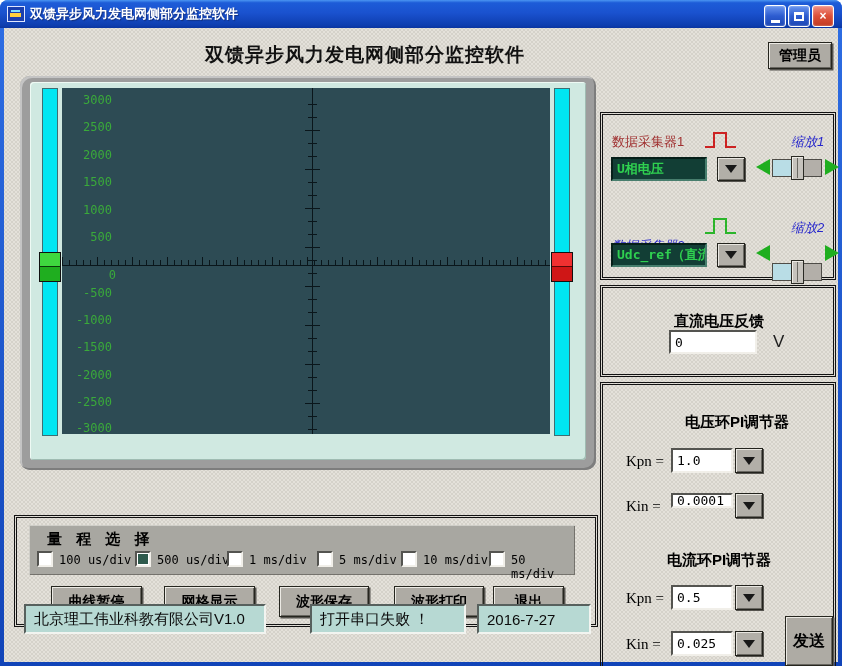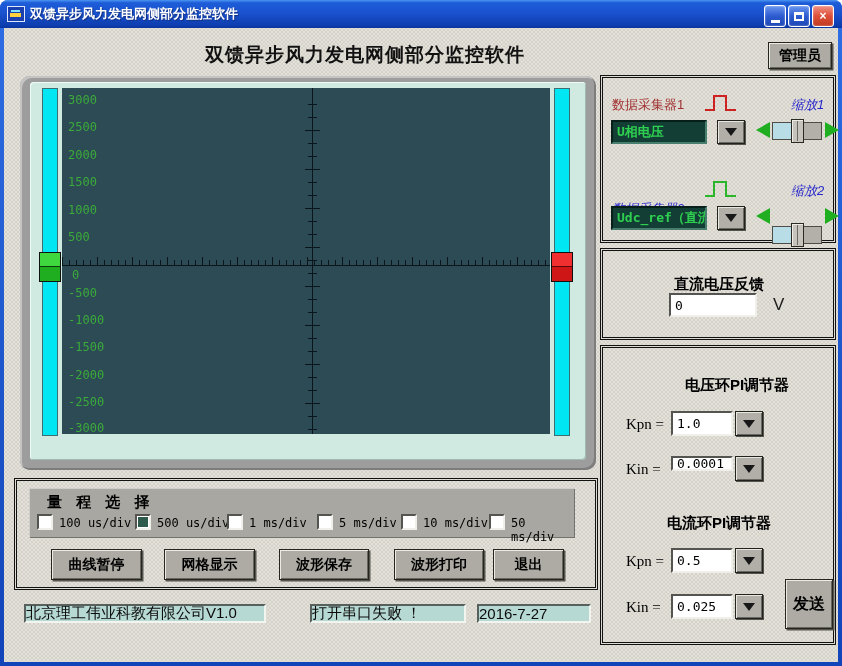--- a/index.html
+++ b/index.html
@@ -60,57 +60,57 @@
   #left-track { left:12px; }
   #right-track { left:524px; }
   .vthumb { position:absolute; left:-4px; width:22px; height:30px; border:1px solid #111; }
   .vthumb::after { content:""; position:absolute; left:0; right:0; top:13px; height:1px; background:#0a3a0a; }
   #left-thumb { top:163px; background:linear-gradient(180deg,#3fd83f 0 14px,#1fae1f 14px); }
   #right-thumb { top:163px; background:linear-gradient(180deg,#f03030 0 14px,#cf1616 14px); }
   #right-thumb::after { background:#5a0808; }
 
   #plot { position:absolute; left:32px; top:6px; width:488px; height:346px; background:#2d4b54; }
   .ylab { position:absolute; left:6px; width:44px; font-family:"DejaVu Sans Mono", monospace;
-    font-size:12px; color:#3aaa3a; }
+    font-size:12px; color:#3aaa3a;text-align:right; }
   #h-axis { position:absolute; left:0; top:169px; width:488px; height:9px;
     border-bottom:1px solid #0a161b;
     background-image:
       repeating-linear-gradient(90deg, #0a161b 0 1px, transparent 1px 7px),
       repeating-linear-gradient(90deg, #0a161b 0 1px, transparent 1px 35px);
     background-size:100% 5px, 100% 9px;
     background-position:left bottom, left bottom;
     background-repeat:no-repeat; }
   #v-axis { position:absolute; left:243px; top:0; width:15px; height:346px;
     background-image:
       repeating-linear-gradient(0deg, #0a161b 0 1px, transparent 1px 13px),
       repeating-linear-gradient(0deg, #0a161b 0 1px, transparent 1px 39px);
     background-size:9px 100%, 15px 100%;
     background-position:3px 9px, 0 9px;
     background-repeat:no-repeat; }
   #v-axis::after { content:""; position:absolute; left:7px; top:0; bottom:0; width:1px; background:#0a161b; }
 
   
-  .group { border:1px solid #121212; outline:1px solid #121212; outline-offset:-3px; }
+  .group { border:1px solid #121212; outline:1px solid #121212; outline-offset:-3px;margin-top:37px; }
 
   
   #range-group { left:10px; top:450px; width:584px; height:112px; }
   #range-panel { position:absolute; left:14px; top:9px; width:546px; height:50px; background:#a8a7a1;
     box-shadow:inset 1px 1px 0 #cfcec8, inset -1px -1px 0 #74726c; }
   #range-title { position:absolute; left:18px; top:5px; font-size:15px; font-weight:bold; letter-spacing:5px; color:#000; }
   .cb { position:absolute; top:26px; width:16px; height:16px; background:#fff;
     border-top:2px solid #545450; border-left:2px solid #545450;
     border-bottom:2px solid #f1efe9; border-right:2px solid #f1efe9; }
   .cb.checked::after { content:""; position:absolute; inset:1px; background:#2e5a4c; }
   .cb-label { position:absolute; top:28px; font-family:"DejaVu Sans Mono", monospace; font-size:12px; color:#000; }
   .act-btn { position:absolute; top:70px; height:31px; }
 
   
-  .status-box { height:19px; background:#b7d9d3; border-top:2px solid #57605d; border-left:2px solid #57605d;
+  .status-box { height:30px; background:#b7d9d3; border-top:2px solid #57605d; border-left:2px solid #57605d;
     border-bottom:2px solid #f2f4f0; border-right:2px solid #f2f4f0;
-    display:flex; align-items:center; font-size:15px; color:#0b0b0b; }
+    display:flex; align-items:center; padding-left:8px; font-size:15px; color:#0b0b0b; }
 
   
   .rlabel { font-size:13px; }
   .blue { color:#2626cc;font-style:italic; } .maroon { color:#a03030; }
   .combo-dark { background:#123e35; border-top:2px solid #061f19; border-left:2px solid #061f19;
     border-bottom:2px solid #477e6d; border-right:2px solid #477e6d;
     color:#2fd050; font-family:"DejaVu Sans Mono", monospace; font-size:13px; font-weight:bold;
     display:flex; align-items:center; padding-left:4px; white-space:nowrap; overflow:hidden; }
   .drop-btn { background:#b2afa8; border:1px solid #23231d;
     box-shadow:inset 1px 1px 0 #e8e6e0, inset -1px -1px 0 #6a6862, 1px 1px 0 #55534e;

